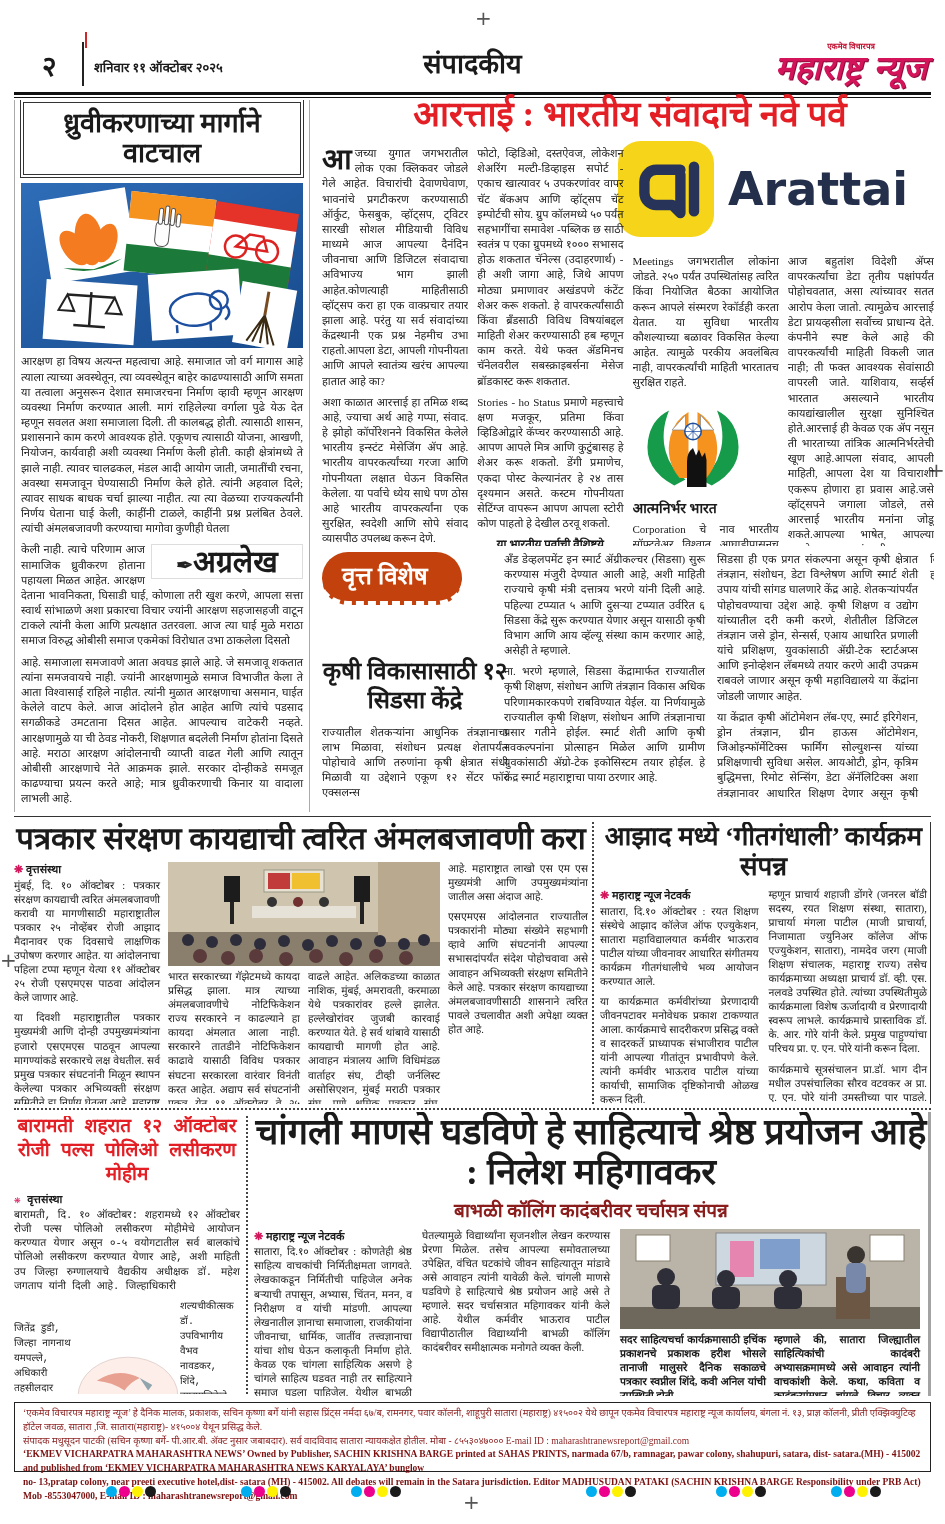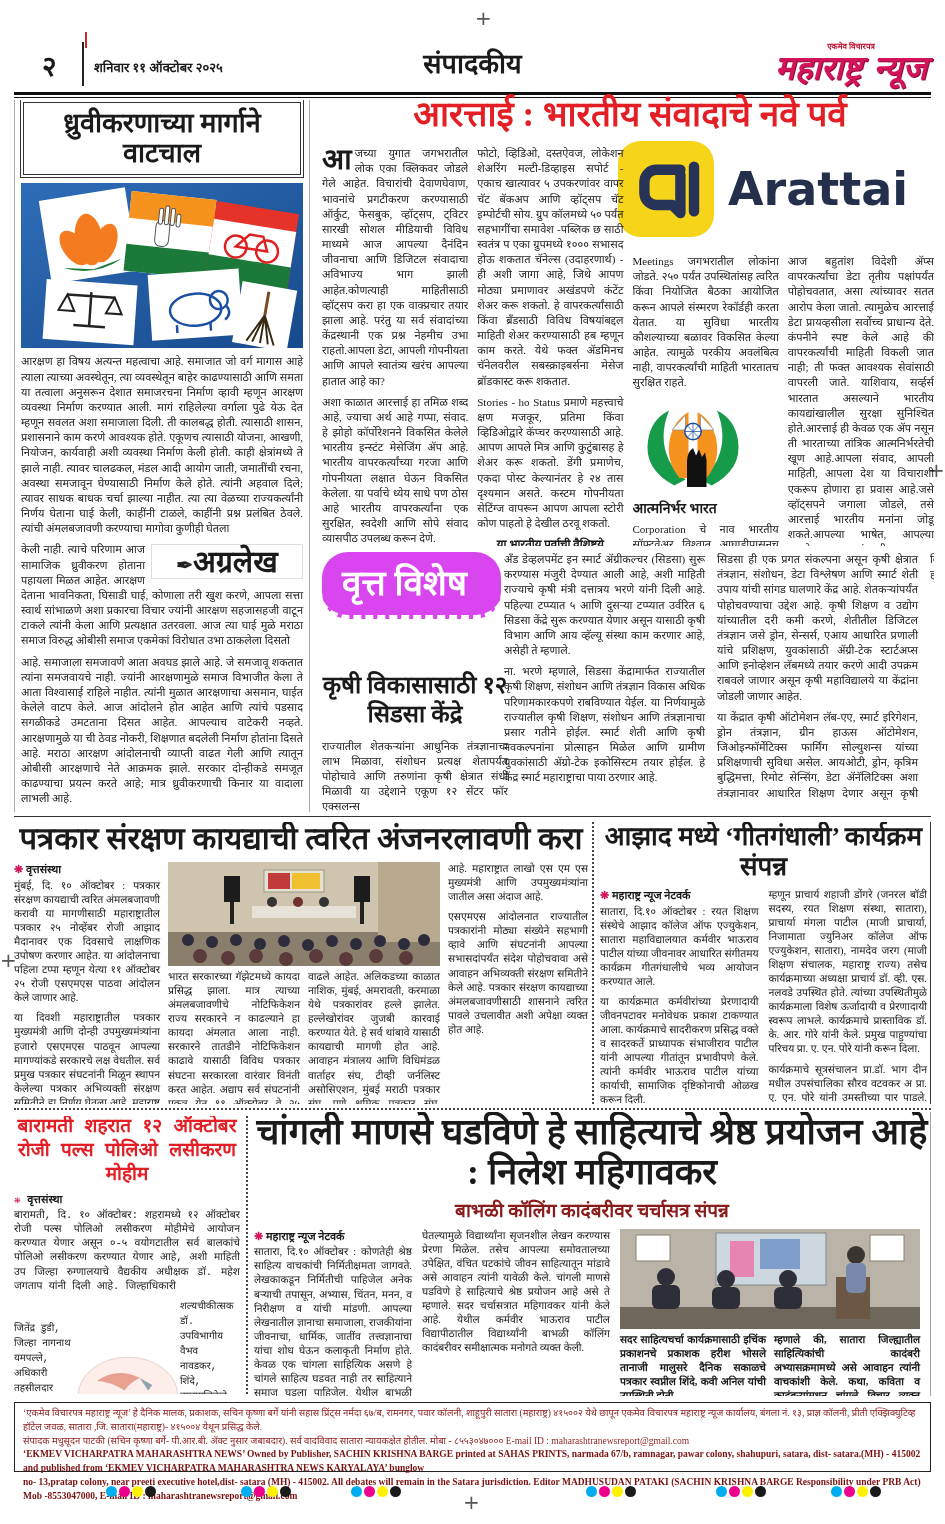--- a/index.html
+++ b/index.html
@@ -46,21 +46,21 @@
   .dropcap::first-letter{font-size:29px;font-weight:bold;float:left;line-height:.9;padding-right:3px;}
   .ed-sub{text-align:center;font-weight:bold;font-size:11.5px;margin:4px 0;}
   .arattai{position:absolute;left:618px;top:136px;width:316px;height:106px;display:flex;align-items:center;gap:14px;background:#fff;}
   .arattai-word{font-family:"DejaVu Sans",sans-serif;font-weight:bold;font-size:46px;color:#232f4b;}
   .spacer110{height:108px;}
   .atma{width:150px;margin:4px auto;text-align:left;}
   .atma-label{font-weight:bold;font-size:14px;margin-top:2px;}
 
   
   .seeds{position:absolute;left:322px;top:552px;width:612px;height:260px;overflow:hidden;}
-  .vv-badge{display:inline-block;background:#d946ef;color:#fff;font-weight:bold;font-size:35px;
+  .vv-badge{display:inline-block;background:#c2410c;color:#fff;font-weight:bold;font-size:24px;
             padding:6px 34px 10px 20px;border-radius:26px;border-bottom:4px dashed #fff;}
   .seeds-left{position:absolute;left:0;top:0;width:186px;}
   .seeds-h{font-size:24px;font-weight:bold;text-align:center;line-height:1.2;margin:52px 0 10px 0;}
   .seeds-right{position:absolute;left:182px;top:0;width:414px;height:258px;column-count:2;column-gap:12px;}
 
   .hline{position:absolute;left:14px;top:816px;width:917px;border-top:1px solid #333;}
 
   
   .band1{position:absolute;left:14px;top:822px;width:574px;height:282px;overflow:hidden;}
   .band1 h2{margin:0 0 6px 0;font-size:31px;text-align:center;line-height:1.1;}
@@ -77,21 +77,21 @@
   .band2 h2{margin:0 0 6px 0;font-size:26px;text-align:center;line-height:1.15;}
   .band2-cols{column-count:2;column-gap:10px;}
   .hdot{position:absolute;left:14px;top:1108px;width:917px;border-top:2px dotted #444;}
 
   
   .polio{position:absolute;left:14px;top:1116px;width:226px;height:278px;overflow:hidden;font-family:Liberation Mono, monospace;}
   .polio h2{margin:0 0 4px 0;font-size:19px;color:#e31e24;text-align:center;line-height:1.25;}
   .polio-row{display:flex;align-items:center;}
   .polio-side{font-size:10px;line-height:1.5;}
   .vdot2{position:absolute;left:246px;top:1116px;height:278px;border-left:2px dotted #444;}
-  .sah{position:absolute;left:254px;top:1112px;width:677px;height:284px;overflow:hidden;border-right:1px solid #a3a3a3;box-sizing:border-box;}
+  .sah{position:absolute;left:254px;top:1112px;width:677px;height:284px;overflow:hidden;border-right:3px solid #a3a3a3;box-sizing:border-box;}
   .sah h2{margin:0;font-size:36px;text-align:center;line-height:1.12;}
   .sah-sub{text-align:center;font-size:19px;font-weight:bold;color:#8a1c1c;margin:4px 0 6px 0;}
   .sah-cols{display:flex;gap:10px;}
   .sahc1{width:158px;}
   .sahc2{width:188px;}
   .sah-right{width:300px;font-weight:bold;}
   .sah-right svg{display:block;margin-bottom:4px;}
   .sah-right-cols{column-count:2;column-gap:8px;}
 
   
@@ -255,21 +255,21 @@
       <p>अँड डेव्हलपमेंट इन स्मार्ट ॲग्रीकल्चर (सिडसा) सुरू करण्यास मंजुरी देण्यात आली आहे, अशी माहिती राज्याचे कृषी मंत्री दत्तात्रय भरणे यांनी दिली आहे. पहिल्या टप्प्यात ५ आणि दुसऱ्या टप्प्यात उर्वरित ६ सिडसा केंद्रे सुरू करण्यात येणार असून यासाठी कृषी विभाग आणि आय व्हॅल्यू संस्था काम करणार आहे, असेही ते म्हणाले.</p>
       <p>ना. भरणे म्हणाले, सिडसा केंद्रामार्फत राज्यातील कृषी शिक्षण, संशोधन आणि तंत्रज्ञान विकास अधिक परिणामकारकपणे राबविण्यात येईल. या निर्णयामुळे राज्यातील कृषी शिक्षण, संशोधन आणि तंत्रज्ञानाचा प्रसार गतीने होईल. स्मार्ट शेती आणि कृषी नवकल्पनांना प्रोत्साहन मिळेल आणि ग्रामीण युवकांसाठी ॲग्रो-टेक इकोसिस्टम तयार होईल. हे केंद्र स्मार्ट महाराष्ट्राचा पाया ठरणार आहे.</p>
       <p>सिडसा ही एक प्रगत संकल्पना असून कृषी क्षेत्रात तंत्रज्ञान, संशोधन, डेटा विश्लेषण आणि स्मार्ट शेती उपाय यांची सांगड घालणारे केंद्र आहे. शेतकऱ्यांपर्यंत पोहोचवण्याचा उद्देश आहे. कृषी शिक्षण व उद्योग यांच्यातील दरी कमी करणे, शेतीतील डिजिटल तंत्रज्ञान जसे ड्रोन, सेन्सर्स, एआय आधारित प्रणाली यांचे प्रशिक्षण, युवकांसाठी ॲग्री-टेक स्टार्टअप्स आणि इनोव्हेशन लॅबमध्ये तयार करणे आदी उपक्रम राबवले जाणार असून कृषी महाविद्यालये या केंद्रांना जोडली जाणार आहेत.</p>
       <p>या केंद्रात कृषी ऑटोमेशन लॅब-एए, स्मार्ट इरिगेशन, ड्रोन तंत्रज्ञान, ग्रीन हाऊस ऑटोमेशन, जिओइन्फॉर्मेटिक्स फार्मिंग सोल्युशन्स यांच्या प्रशिक्षणाची सुविधा असेल. आयओटी, ड्रोन, कृत्रिम बुद्धिमत्ता, रिमोट सेन्सिंग, डेटा ॲनॅलिटिक्स अशा तंत्रज्ञानावर आधारित शिक्षण देणार असून कृषी विद्यार्थी, उद्योग, स्टार्टअप्स यांना याचा मोठा लाभ होणार आहे.</p>
     </div>
   </div>
 
   <div class="hline"></div>
 
   <div class="band1">
-    <h2>पत्रकार संरक्षण कायद्याची त्वरित अंजनरलावणी करा</h2>
+    <h2>पत्रकार संरक्षण कायद्याची त्वरित अंमलबजावणी करा</h2>
     <div class="band1-cols">
       <div class="b1c1 small-txt">
         <div class="src"><span class="b">❋</span> <span>वृत्तसंस्था</span></div>
         <p>मुंबई, दि. १० ऑक्टोबर : पत्रकार संरक्षण कायद्याची त्वरित अंमलबजावणी करावी या मागणीसाठी महाराष्ट्रातील पत्रकार २५ नोव्हेंबर रोजी आझाद मैदानावर एक दिवसाचे लाक्षणिक उपोषण करणार आहेत. या आंदोलनाचा पहिला टप्पा म्हणून येत्या ११ ऑक्टोबर २५ रोजी एसएमएस पाठवा आंदोलन केले जाणार आहे.</p>
         <p>या दिवशी महाराष्ट्रातील पत्रकार मुख्यमंत्री आणि दोन्ही उपमुख्यमंत्र्यांना हजारो एसएमएस पाठवून आपल्या मागण्यांकडे सरकारचे लक्ष वेधतील. सर्व प्रमुख पत्रकार संघटनांनी मिळून स्थापन केलेल्या पत्रकार अभिव्यक्ती संरक्षण समितीने हा निर्णय घेतला आहे. महाराष्ट्र पत्रकार संरक्षण कायद्याला मंजुरी मिळून २०१७ मध्ये नोव्हेंबर २०१९ मध्ये संमत झाला. त्यानंतर नोव्हेंबर २०१९ मध्ये राष्ट्रपतींची स्वाक्षरी झाली. ८ डिसेंबर २०१९ मध्ये</p>
       </div>
       <div class="b1mid">
         <svg width="272" height="104" viewBox="0 0 272 104">
           <rect width="272" height="104" fill="#cfc4ae"></rect>
           <rect x="0" y="70" width="272" height="34" fill="#8a7f6d"></rect>

